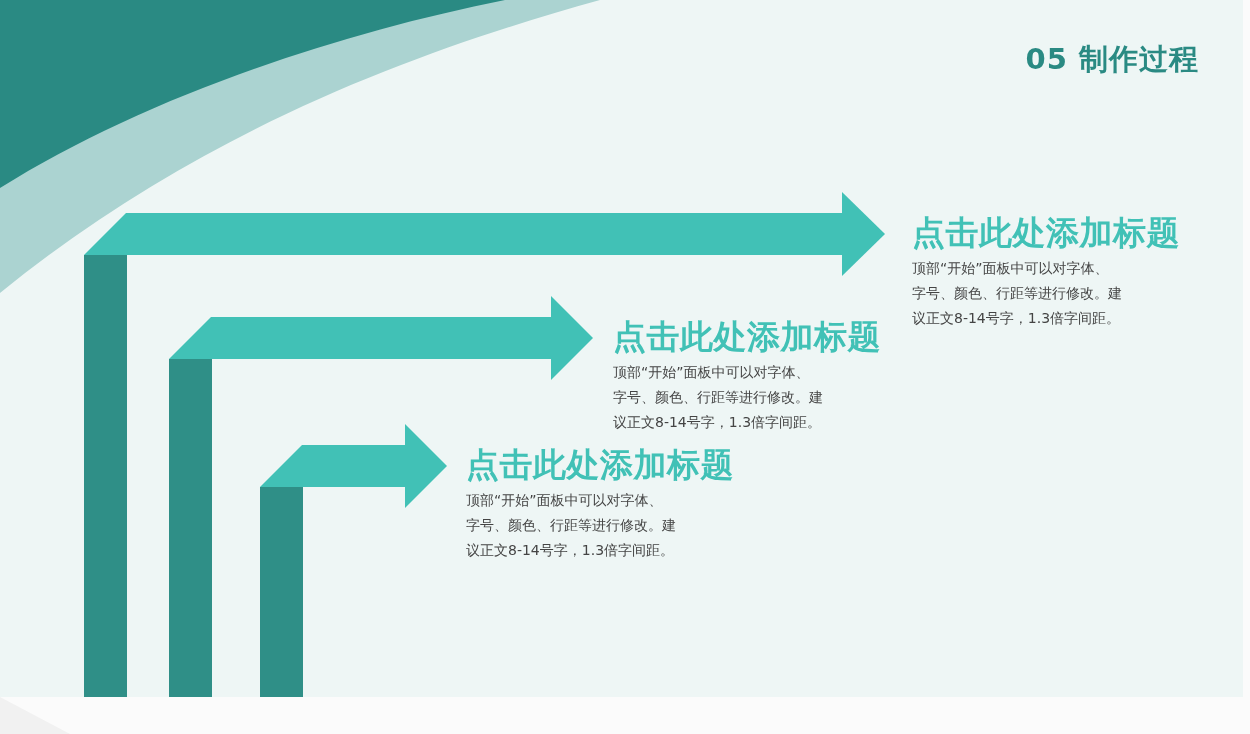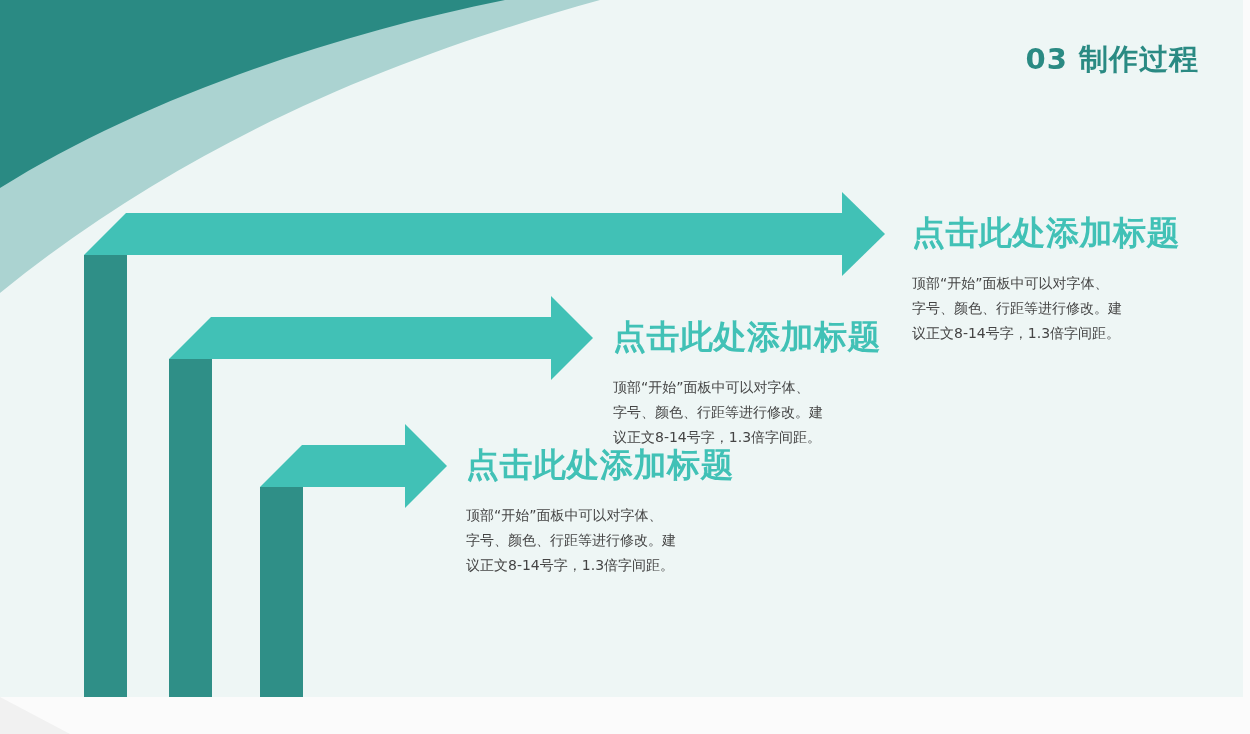--- a/index.html
+++ b/index.html
@@ -17,21 +17,21 @@
       position: absolute; right: 44px; top: 40px;
       font-size: 29px; font-weight: bold; color: #2a8a83; letter-spacing: 1px;
       white-space: nowrap;
     }
     .step { position: absolute; }
     .step-title {
       font-size: 33px; font-weight: bold; color: #41c1b6; white-space: nowrap;
       letter-spacing: 0.5px; line-height: 30px;
     }
     .step-desc {
-      margin-top: 23px; font-size: 14px; color: #444; line-height: 25px;
+      margin-top: 8px; font-size: 14px; color: #444; line-height: 25px;
       width: 240px;
     }
     .footer-wedge { position: absolute; left: 0; top: 697px; }
   </style>
 </head>
 <body>
 
 <div class="slide">
   <svg class="bg-svg" width="1243" height="697" viewBox="0 0 1243 697">
 
@@ -51,21 +51,21 @@
       <polygon points="551,296 593,338 551,380" fill="#41c1b6"></polygon>
     </g>
 
     <g>
       <rect x="260" y="487" width="43" height="210" fill="#2f8f87"></rect>
       <polygon points="260,487 302,445 406,445 406,487" fill="#41c1b6"></polygon>
       <polygon points="405,424 447,466 405,508" fill="#41c1b6"></polygon>
     </g>
   </svg>
 
-  <div class="page-title">03 制作过程</div>
+  <div class="page-title">05 制作过程</div>
 
   <div class="step" style="left:912px; top:218px;">
     <div class="step-title">点击此处添加标题</div>
     <div class="step-desc">
       <div>顶部“开始”面板中可以对字体、</div>
       <div>字号、颜色、行距等进行修改。建</div>
       <div>议正文8-14号字，1.3倍字间距。</div>
     </div>
   </div>
 

